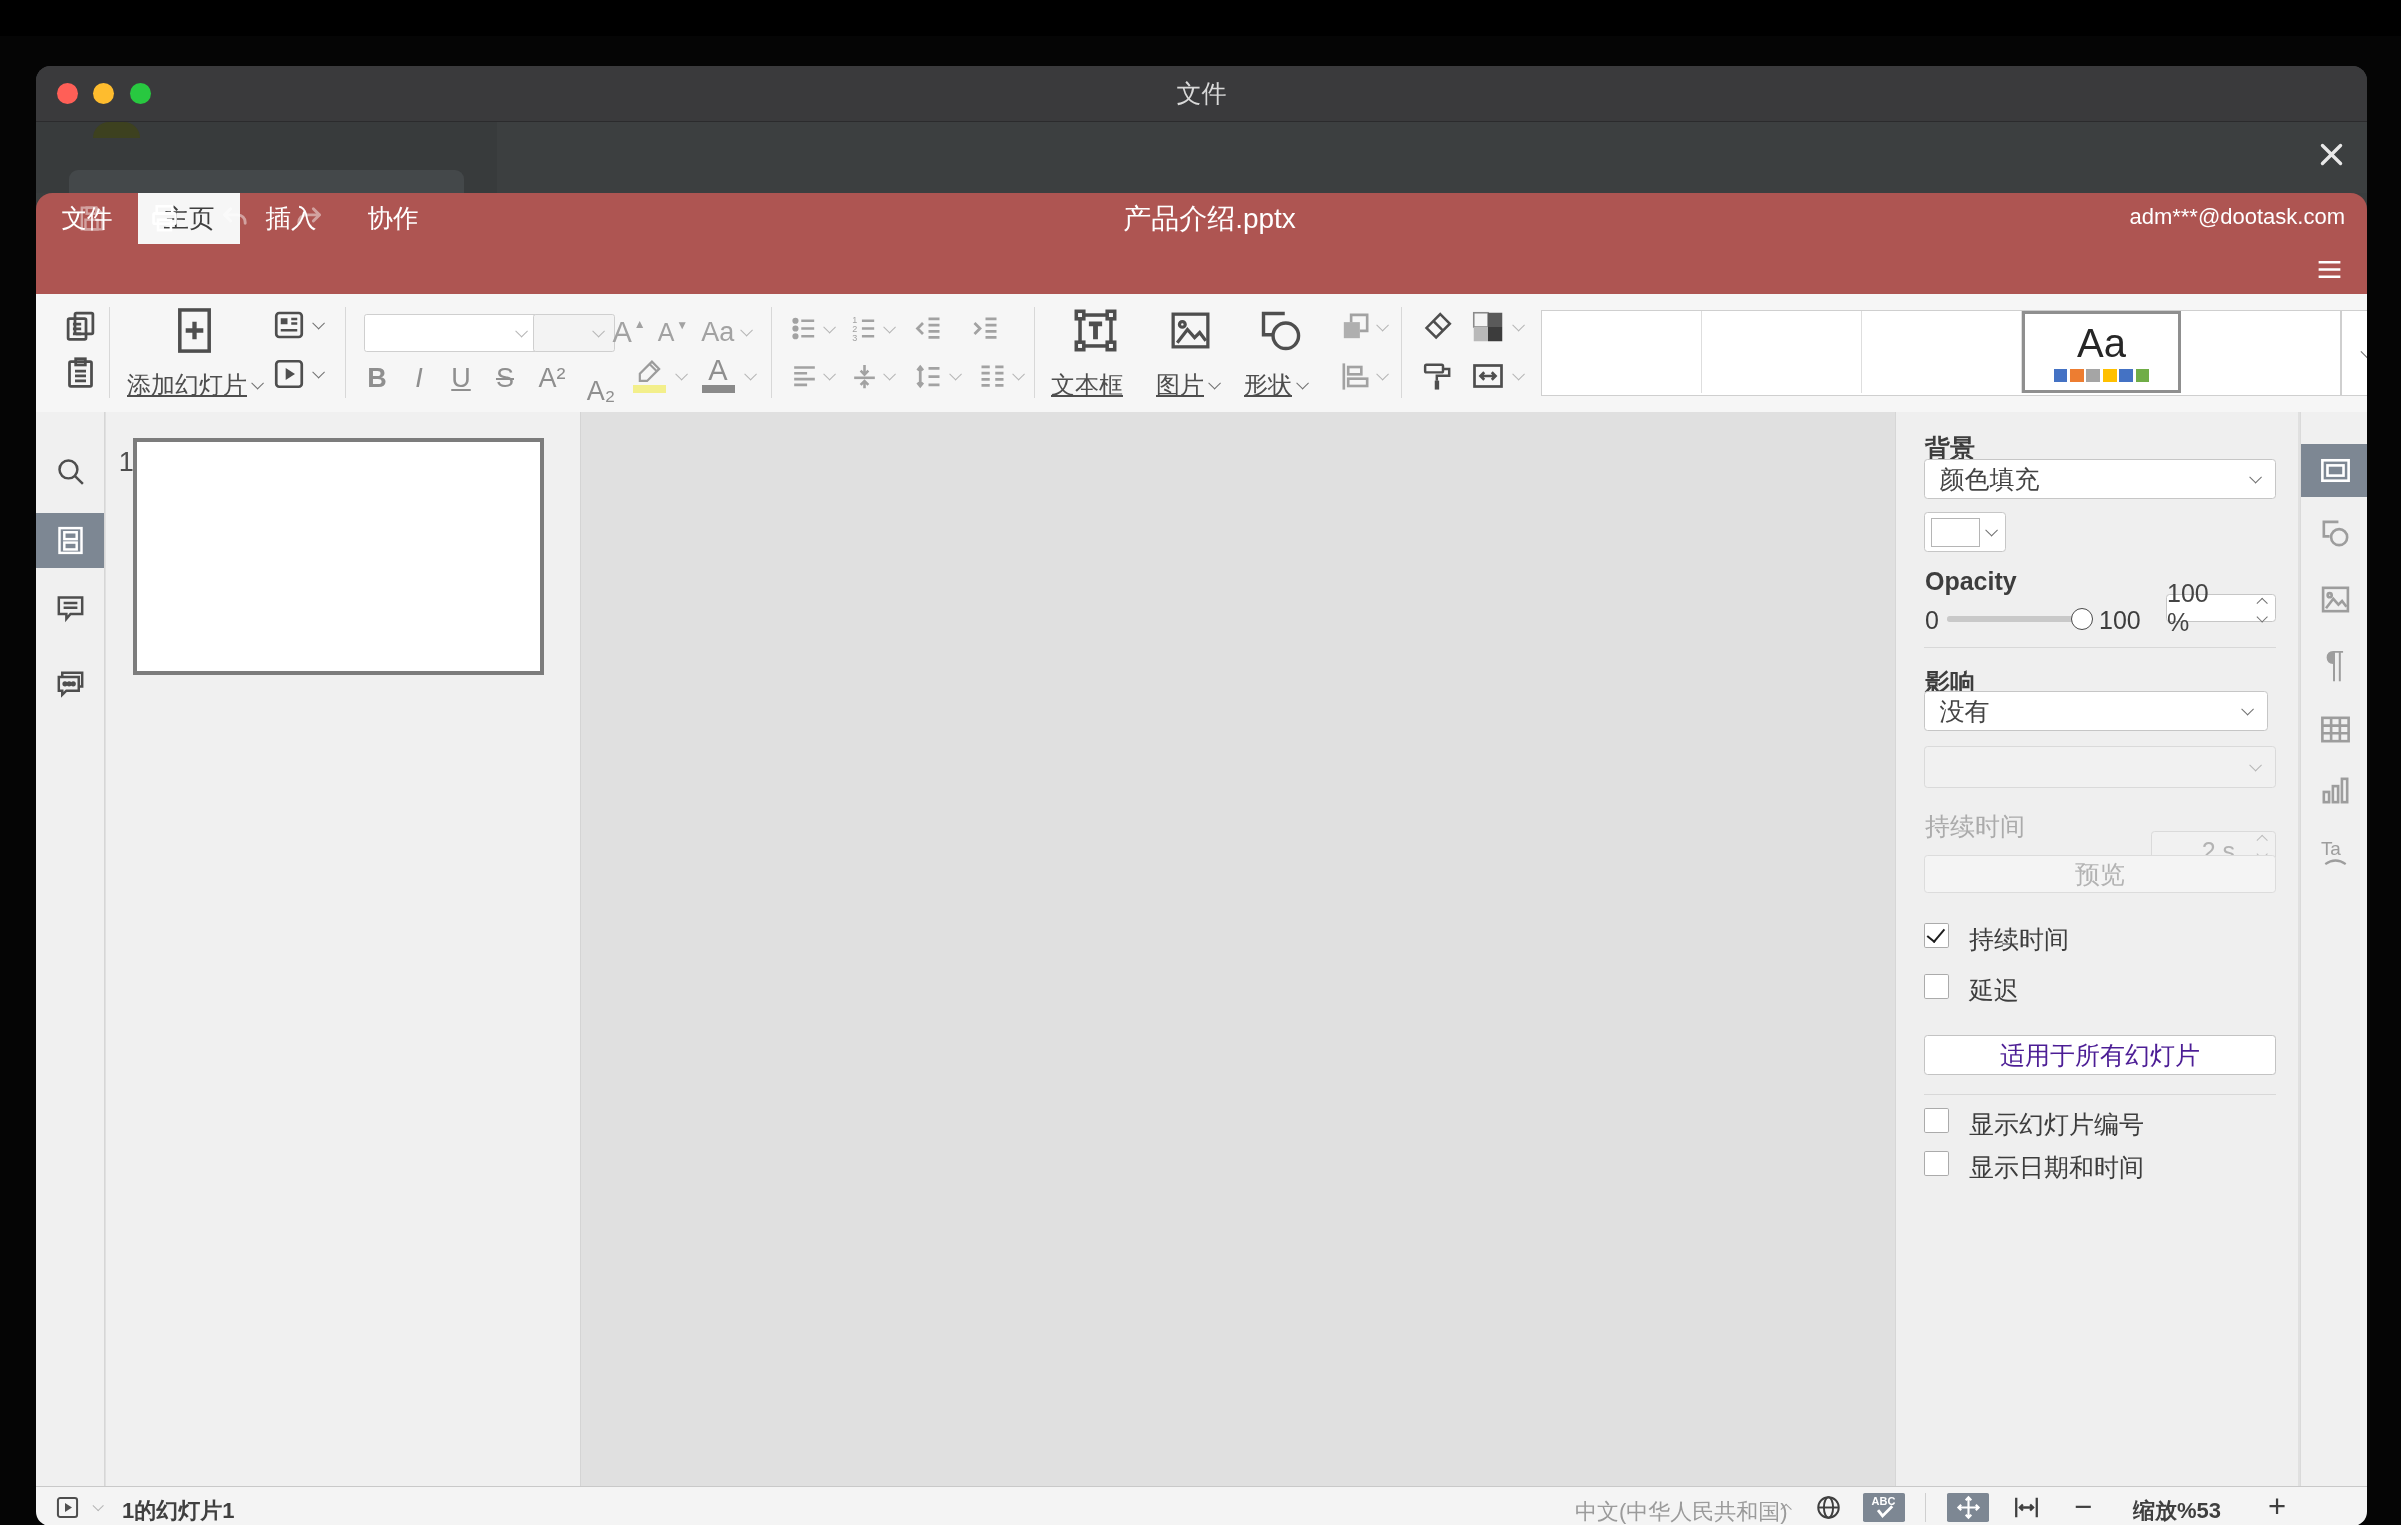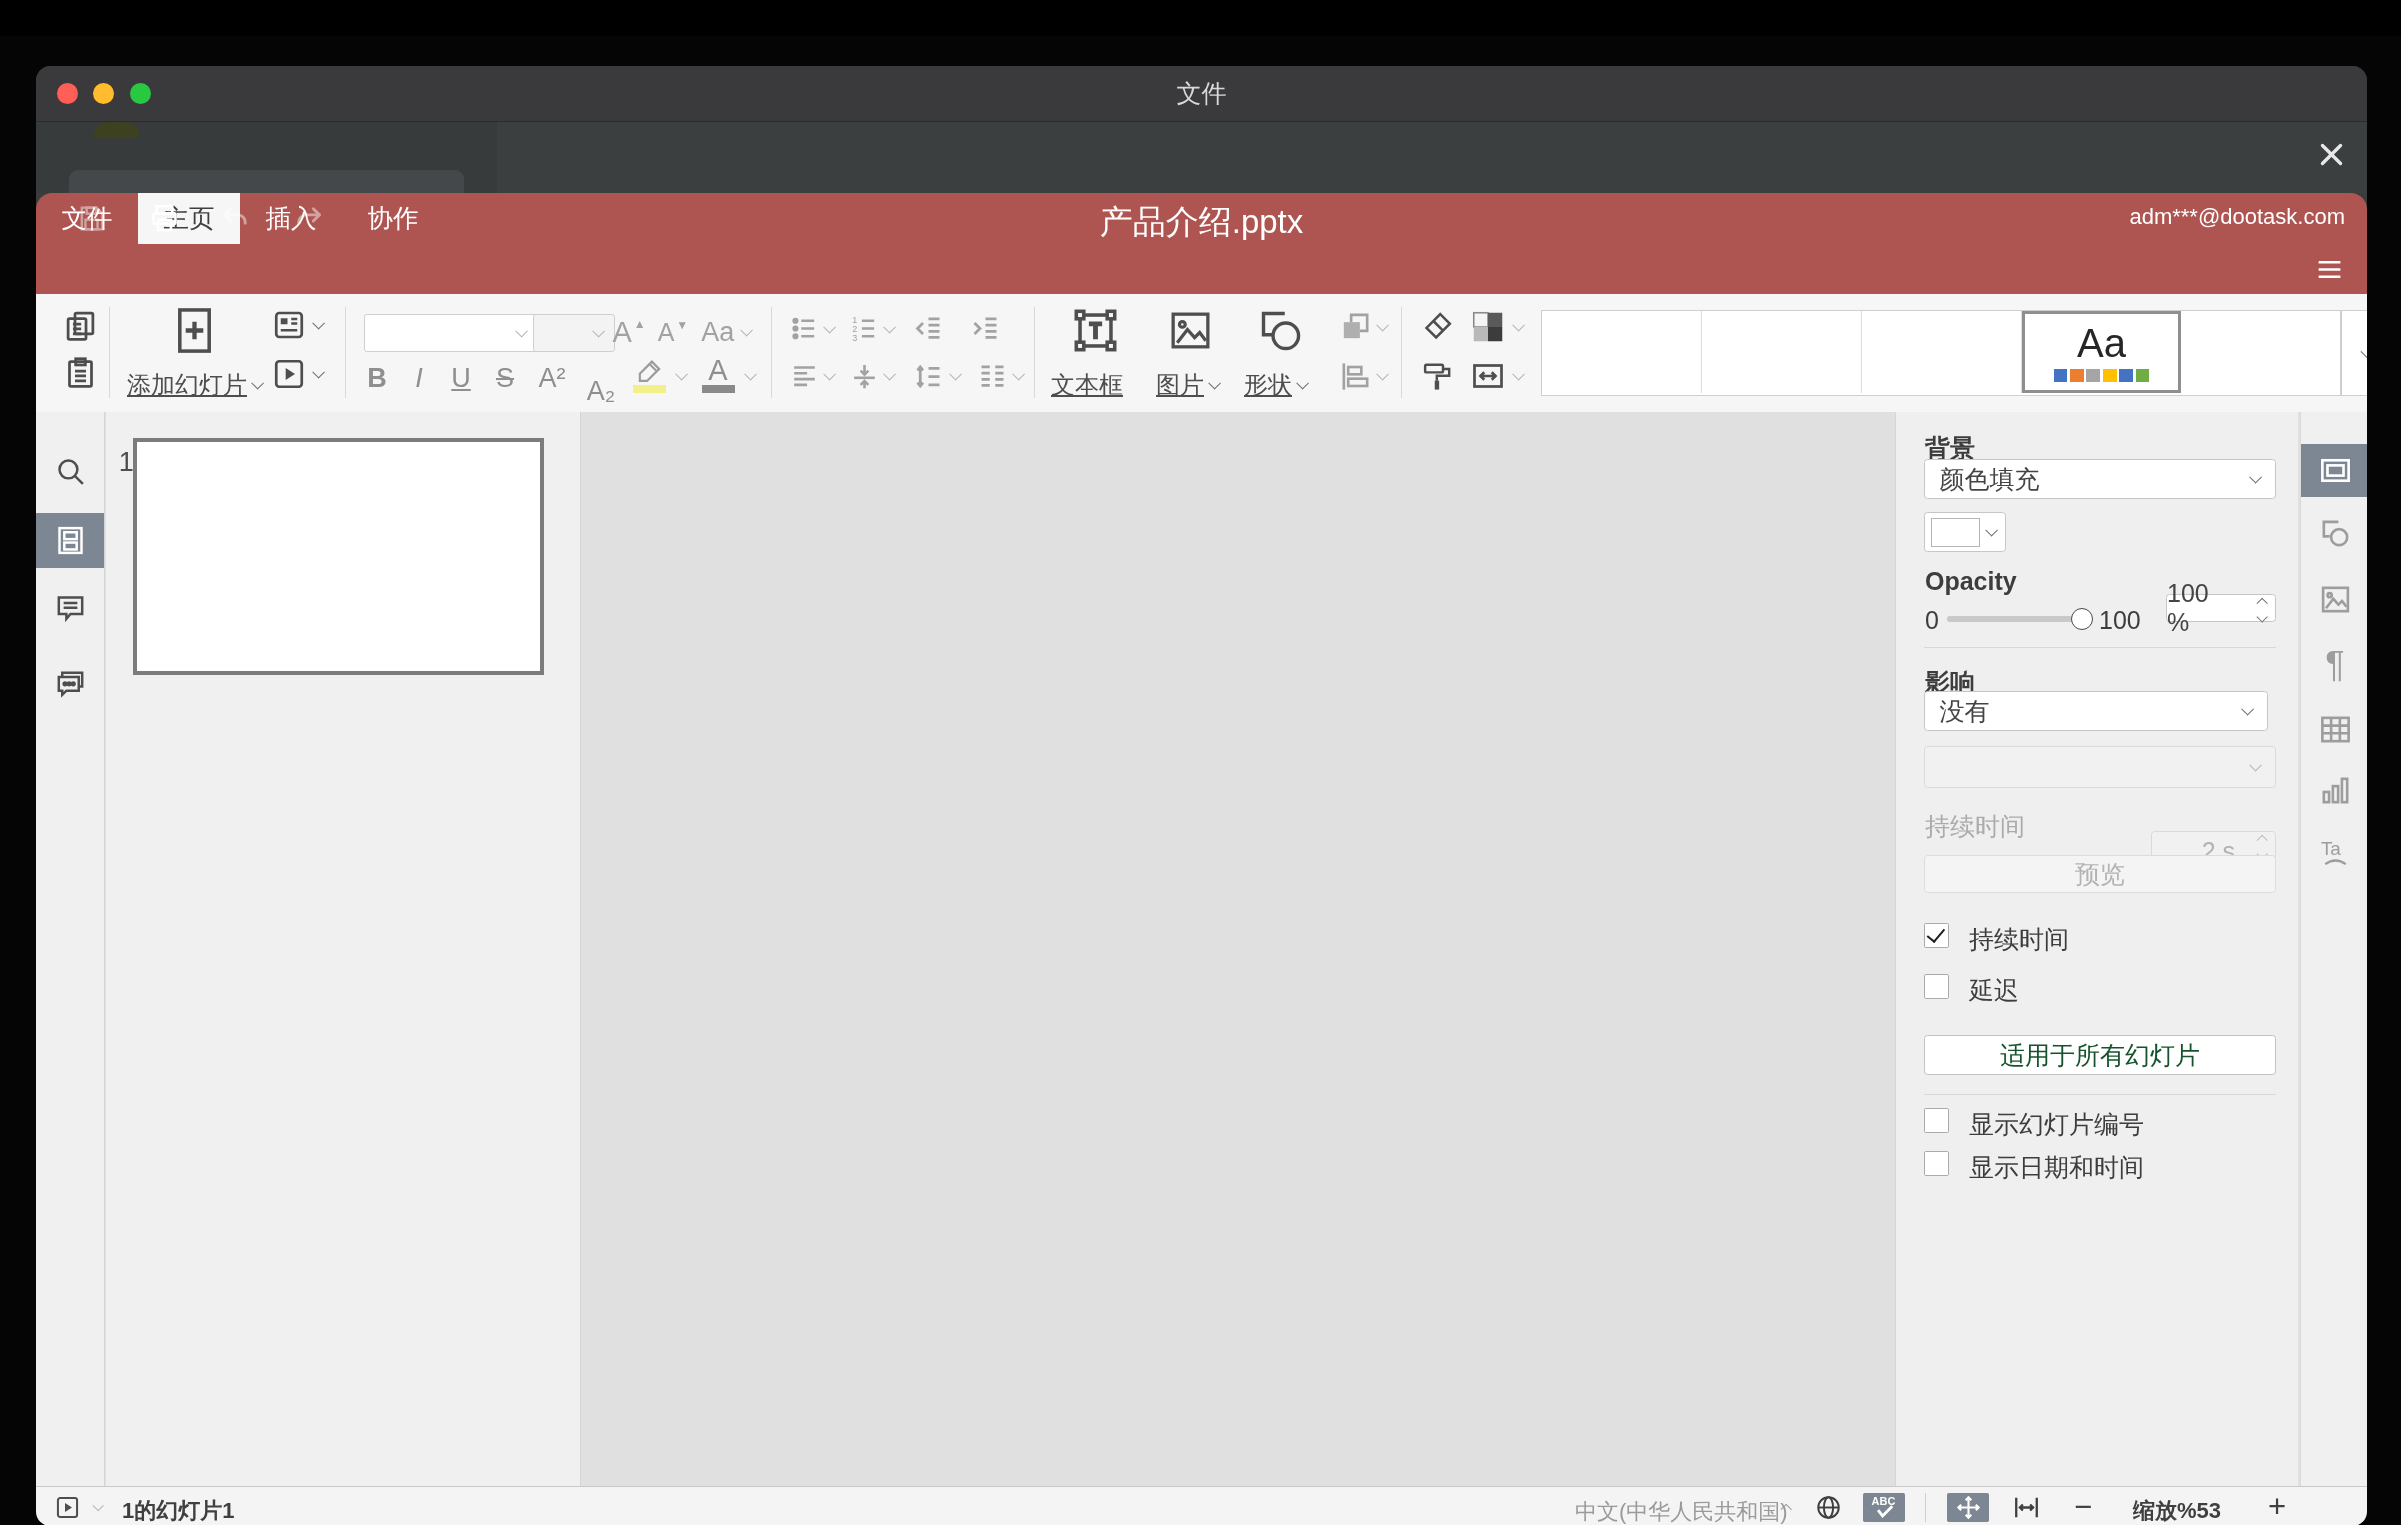--- a/index.html
+++ b/index.html
@@ -16,21 +16,21 @@
   .strip{left:0;top:56px;width:100%;height:71px;background:#383b3c;}
   .strip-panel{left:33px;top:48px;width:395px;height:23px;background:#44484a;border-radius:9px 9px 0 0;}
   .strip-right{left:461px;top:0;right:0;height:100%;background:#3c3f40;}
   .avatar-bump{left:57px;top:56px;width:47px;height:15.5px;background:#3d411f;border-radius:24px 24px 0 0;}
   .closex{left:2276px;top:69px;width:38px;height:38px;display:flex;align-items:center;justify-content:center;cursor:pointer;}
   
   .redbar{left:0;top:127px;width:100%;height:101px;background:#ae5552;border-radius:16.4px 16.4px 0 0;}
   .qat{left:0;top:0;width:100%;height:51px;}
   .qbtn{top:7.3px;width:40px;height:36px;display:flex;align-items:center;justify-content:center;color:#fff;}
   .dimq{opacity:.45;}
-  .fname{left:0;top:7.3px;width:100%;text-align:center;color:#fff;font-size:33px;}
+  .fname{left:0;top:7.3px;width:100%;text-align:center;color:#fff;font-size:28px;padding-left:8px;}
   .account{right:22px;top:11px;color:#fff;font-size:22px;}
   .tabs{left:16.4px;top:50px;height:51px;display:flex;}
   .tab{height:51px;padding:0 25.5px;display:flex;align-items:center;color:#fff;font-size:25.5px;cursor:pointer;}
   .tab.active{background:#f6f6f6;color:#3f3f3f;}
   
   .toolbar{left:0;top:228px;width:100%;height:118px;background:#f6f6f6;border-bottom:0.9px solid #c9c9c9;color:#4e4e4e;}
   .vd{width:0.9px;top:12.8px;height:91px;background:#d8d8d8;}
   .tbtn{display:flex;align-items:center;justify-content:center;cursor:pointer;color:#4e4e4e;}
   .dim{color:#a2a2a2 !important;}
   .tlabel{font-size:24px;color:#4e4e4e;display:flex;align-items:center;gap:5.5px;text-decoration:underline;}
@@ -517,21 +517,21 @@
       <div class="r cblabel" style="left:73px;top:511px">持续时间</div>
       <div class="r cb" style="left:28px;top:562px"></div>
       <div class="r cblabel" style="left:73px;top:562px">延迟</div>
       <div class="r spin dis" style="left:255px;top:555px;width:125px;height:40px">
         <span>10 s</span>
         <span class="spinarrows">
               <span class="sa up"></span>
               <span class="sa dn"></span>
             </span>
       </div>
-      <div class="r pbtn" style="left:28px;top:623px;width:352px;height:40px;background:#fff;border-color:#c3c3c3;color:#14532d">适用于所有幻灯片</div>
+      <div class="r pbtn" style="left:28px;top:623px;width:352px;height:40px;background:#fff;border-color:#c3c3c3;color:#4c1d95">适用于所有幻灯片</div>
       <div class="r hr" style="left:28px;top:682px;width:352px"></div>
 
       <div class="r cb" style="left:28px;top:696px"></div>
       <div class="r cblabel" style="left:73px;top:696px">显示幻灯片编号</div>
       <div class="r cb" style="left:28px;top:739px"></div>
       <div class="r cblabel" style="left:73px;top:739px">显示日期和时间</div>
     </div>
 
     <div class="r rightrail">
       <div class="r rr active" style="top:32px">

